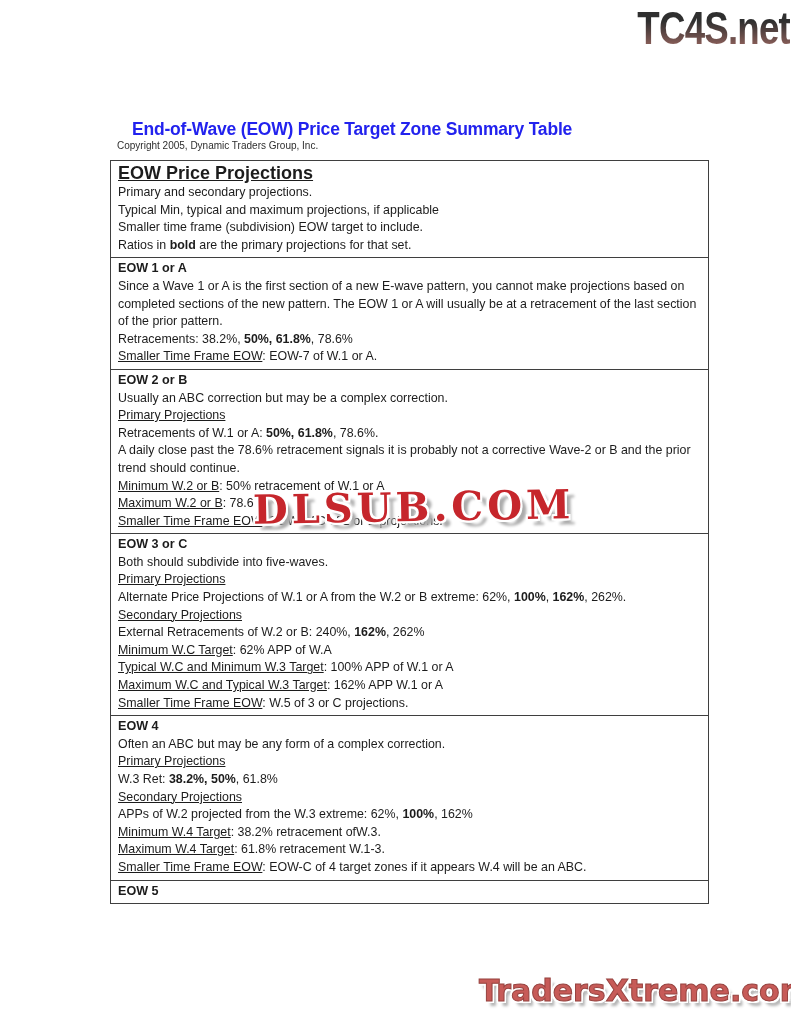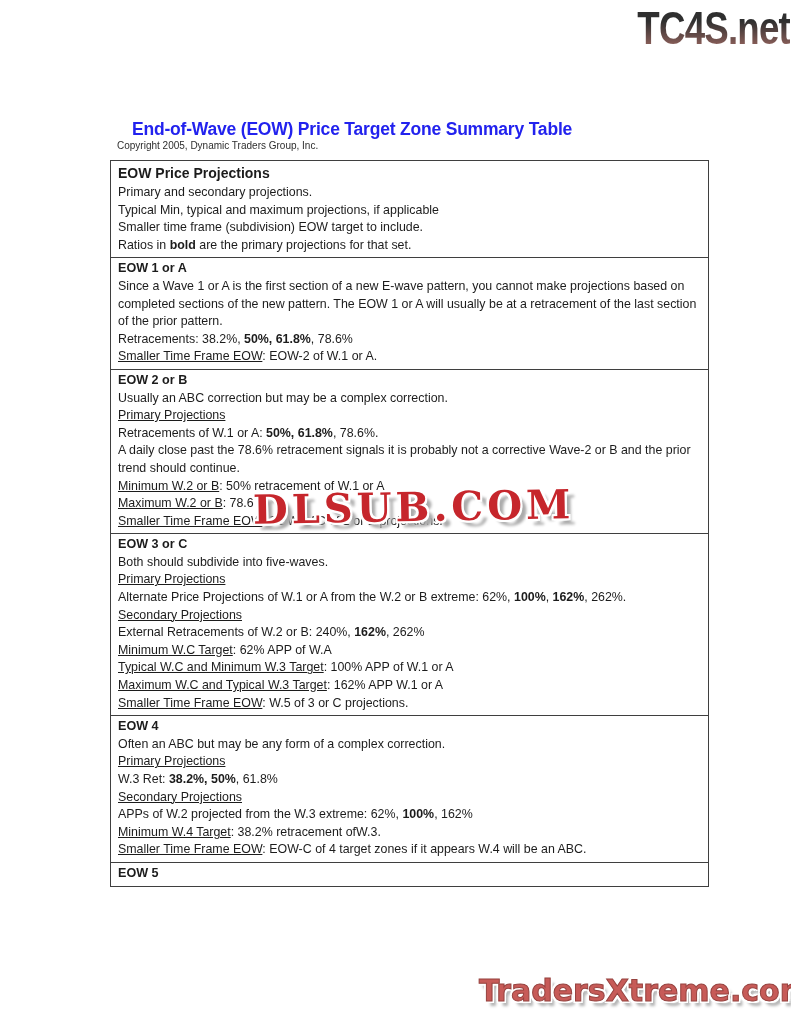--- a/index.html
+++ b/index.html
@@ -66,21 +66,21 @@
     position:absolute;left:110px;top:160px;width:597px;
     border:1px solid #3f3f3f;background:#fff;
   }
   .sec{
     border-top:1px solid #3f3f3f;
     padding:2px 7px 3px 7px;
     font-size:12.4px;line-height:17.6px;
   }
   .sec:first-child{border-top:none;}
   .sec-h{font-weight:bold;font-size:12.6px;}
-  .sec-h.big{font-size:14px;line-height:21px;}
+  .sec-h.big{font-size:18px;line-height:21px;text-decoration:underline;}
   .line{white-space:normal;}
   .seg-b{font-weight:bold;margin-top:28px;}
   .seg-u{text-decoration:underline;}
 </style>
 </head>
 <body>
 
 <div>
 
   <div class="wm-top">TC4S.net</div>
@@ -94,21 +94,21 @@
         <div class="sec-h big">EOW Price Projections</div>
         <div class="line"><span>Primary and secondary projections.</span></div>
         <div class="line"><span>Typical Min, typical and maximum projections, if applicable</span></div>
         <div class="line"><span>Smaller time frame (subdivision) EOW target to include.</span></div>
         <div class="line"><span>Ratios in </span><span class="seg-b">bold</span><span> are the primary projections for that set.</span></div>
       </section>
       <section class="sec">
         <div class="sec-h">EOW 1 or A</div>
         <div class="line"><span>Since a Wave 1 or A is the first section of a new E-wave pattern, you cannot make projections based on completed sections of the new pattern. The EOW 1 or A will usually be at a retracement of the last section of the prior pattern.</span></div>
         <div class="line"><span>Retracements: 38.2%, </span><span class="seg-b">50%, 61.8%</span><span>, 78.6%</span></div>
-        <div class="line"><span class="seg-u">Smaller Time Frame EOW</span><span>: EOW-2 of W.1 or A.</span></div>
+        <div class="line"><span class="seg-u">Smaller Time Frame EOW</span><span>: EOW-7 of W.1 or A.</span></div>
       </section>
       <section class="sec">
         <div class="sec-h">EOW 2 or B</div>
         <div class="line"><span>Usually an ABC correction but may be a complex correction.</span></div>
         <div class="line"><span class="seg-u">Primary Projections</span></div>
         <div class="line"><span>Retracements of W.1 or A: </span><span class="seg-b">50%, 61.8%</span><span>, 78.6%.</span></div>
         <div class="line"><span>A daily close past the 78.6% retracement signals it is probably not a corrective Wave-2 or B and the prior trend should continue.</span></div>
         <div class="line"><span class="seg-u">Minimum W.2 or B</span><span>: 50% retracement of W.1 or A</span></div>
         <div class="line"><span class="seg-u">Maximum W.2 or B</span><span>: 78.6</span></div>
         <div class="line"><span class="seg-u">Smaller Time Frame EOW</span><span>: EOW W.C of 2 or B projections.</span></div>
@@ -126,20 +126,21 @@
         <div class="line"><span class="seg-u">Smaller Time Frame EOW</span><span>: W.5 of 3 or C projections.</span></div>
       </section>
       <section class="sec">
         <div class="sec-h">EOW 4</div>
         <div class="line"><span>Often an ABC but may be any form of a complex correction.</span></div>
         <div class="line"><span class="seg-u">Primary Projections</span></div>
         <div class="line"><span>W.3 Ret: </span><span class="seg-b">38.2%, 50%</span><span>, 61.8%</span></div>
         <div class="line"><span class="seg-u">Secondary Projections</span></div>
         <div class="line"><span>APPs of W.2 projected from the W.3 extreme: 62%, </span><span class="seg-b">100%</span><span>, 162%</span></div>
         <div class="line"><span class="seg-u">Minimum W.4 Target</span><span>: 38.2% retracement ofW.3.</span></div>
+        <div class="line"><span class="seg-u">Maximum W.4 Target</span><span>: 61.8% retracement W.1-3.</span></div>
         <div class="line"><span class="seg-u">Smaller Time Frame EOW</span><span>: EOW-C of 4 target zones if it appears W.4 will be an ABC.</span></div>
       </section>
       <section class="sec">
         <div class="sec-h">EOW 5</div>
       </section>
     </div>
 
   <div class="wm-center">DLSUB.COM</div>
 
   <div class="wm-bottom">TradersXtreme.com</div>

